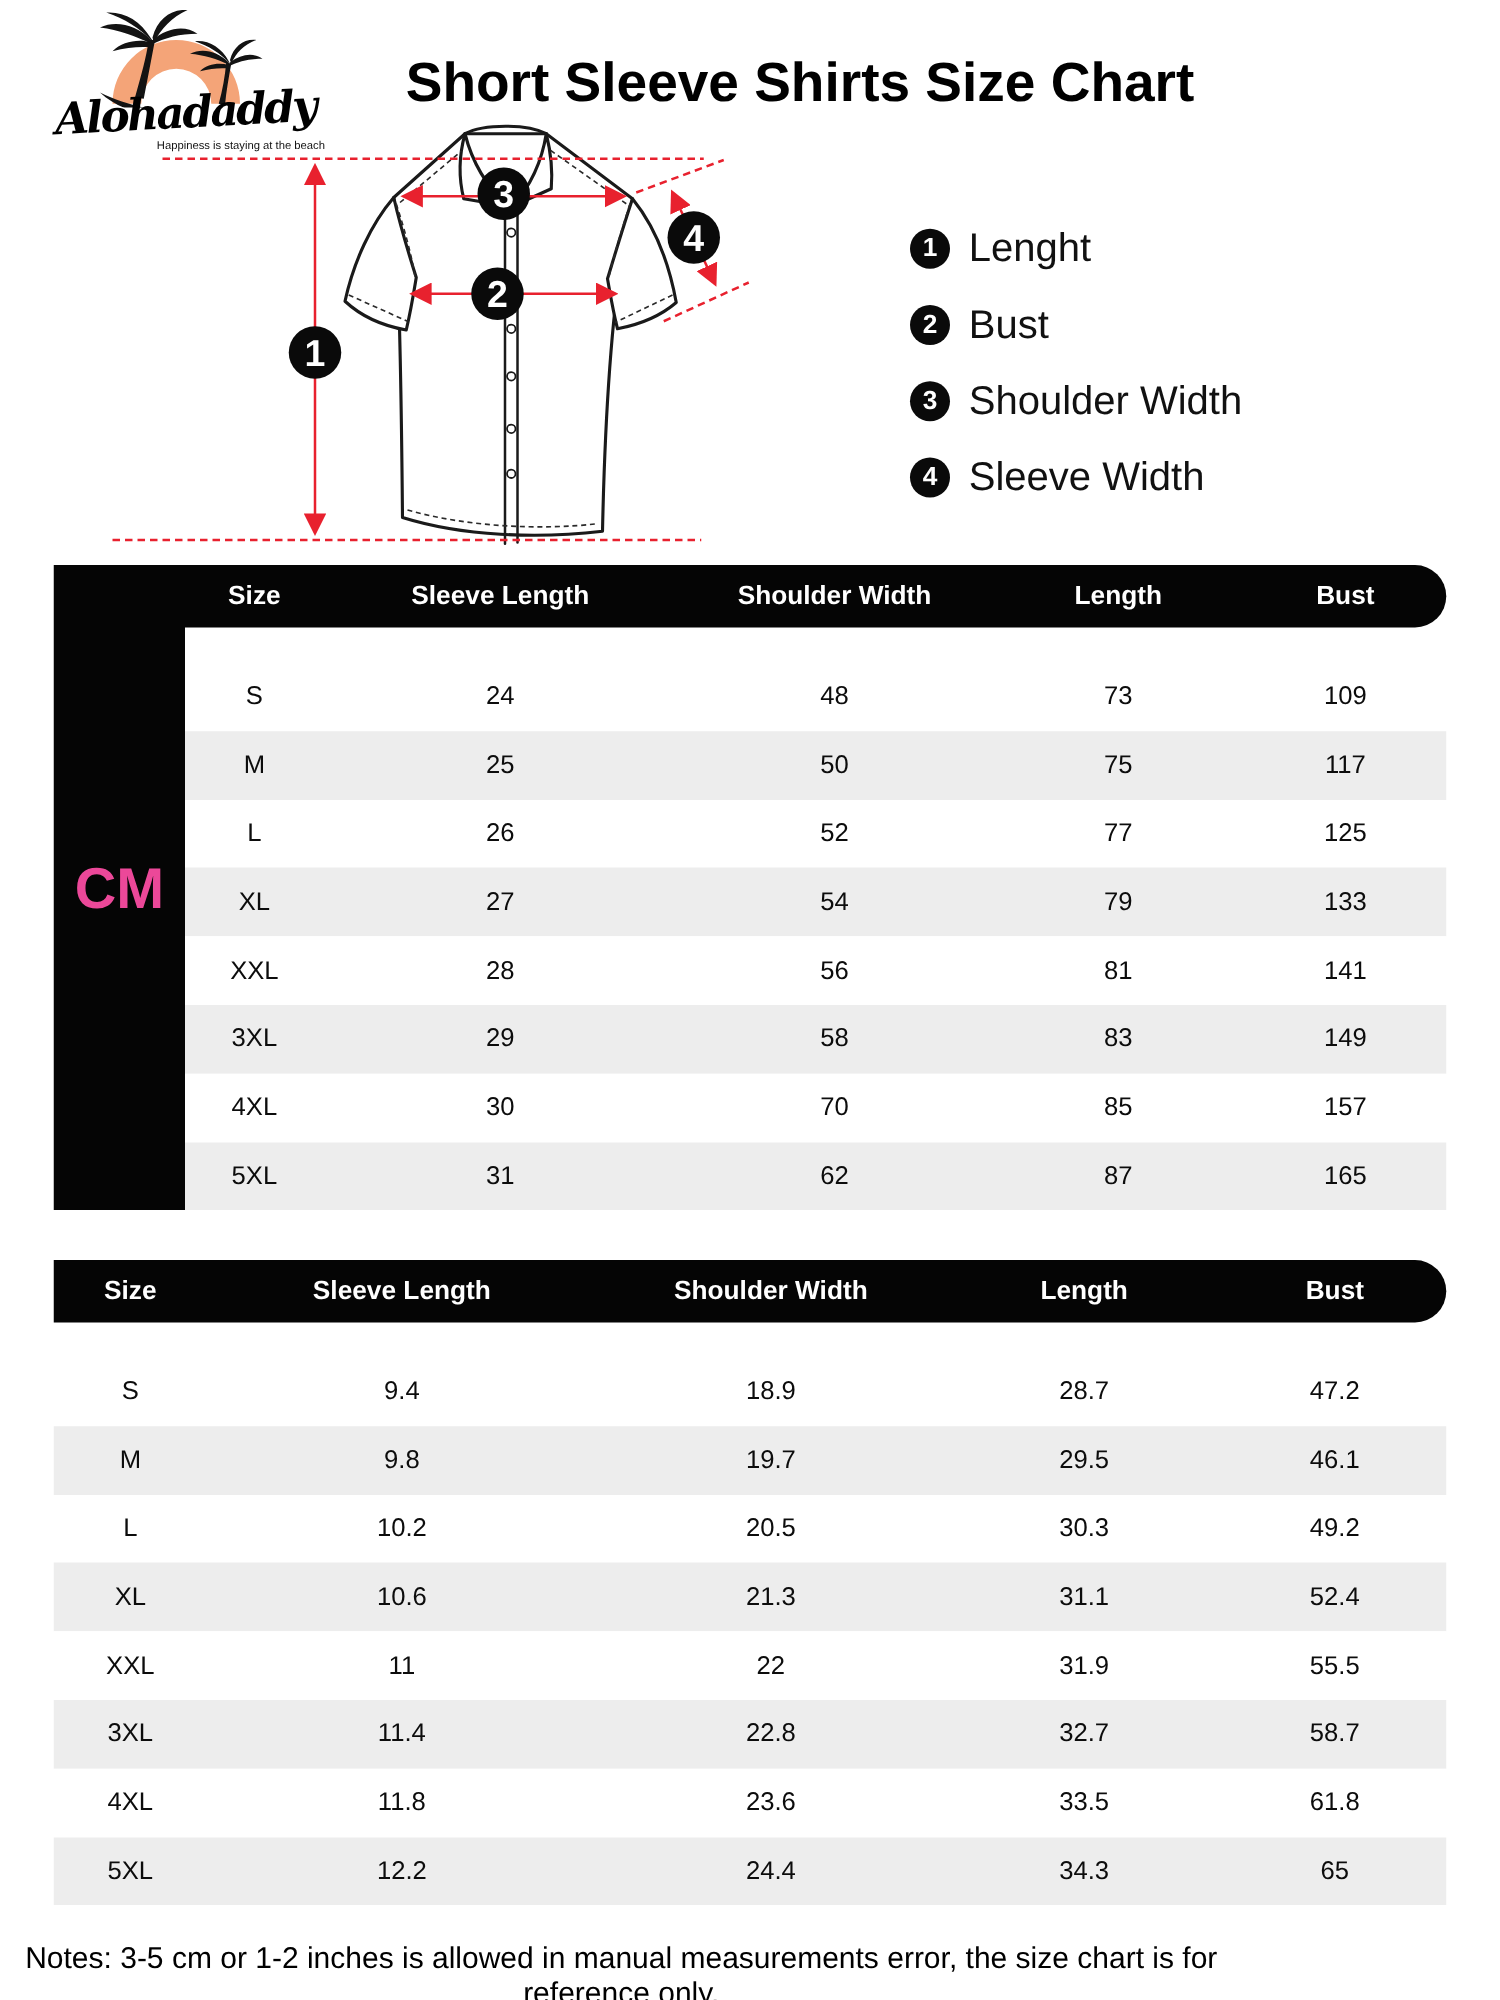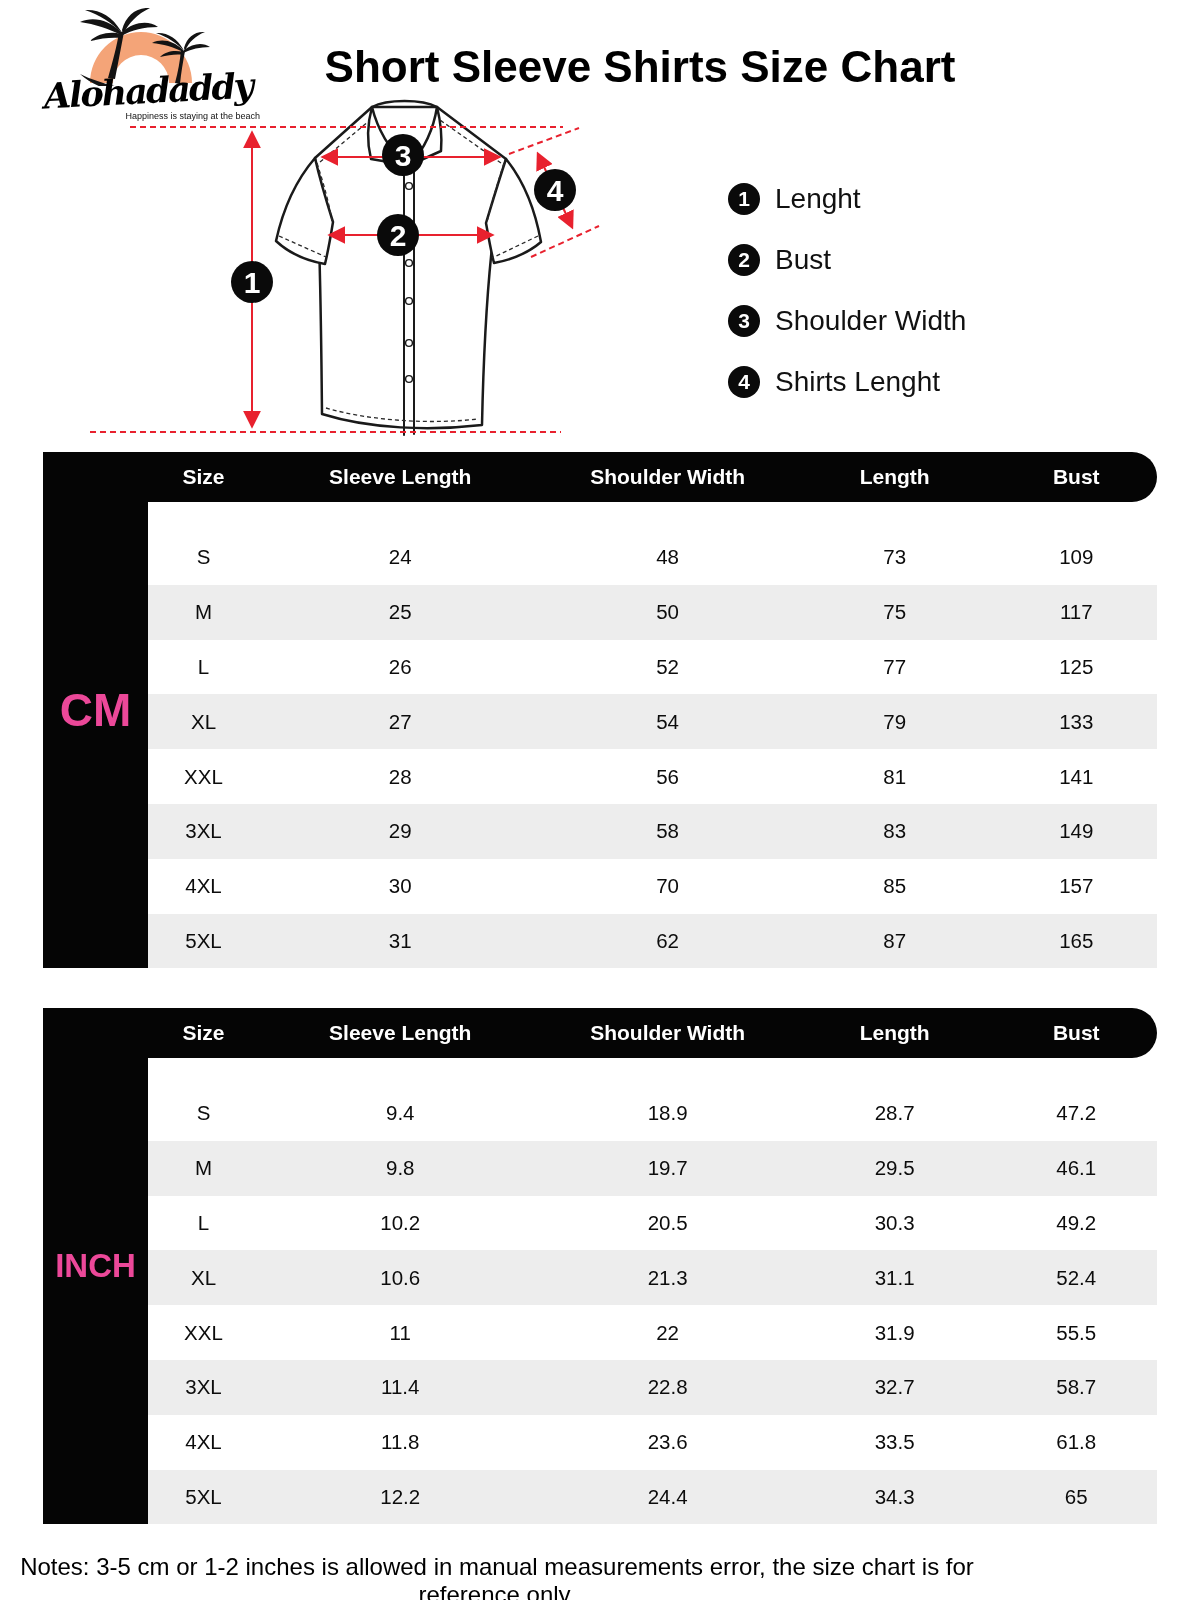--- a/index.html
+++ b/index.html
@@ -28,21 +28,21 @@
   .diagram { position:absolute; left:85px; top:95px; }
 
   
   .legend { position:absolute; left:728px; top:182px; }
   .leg-item { display:flex; align-items:center; height:33px; margin-bottom:28px; }
   .leg-num {
     width:32px; height:32px; border-radius:50%; background:#0a0a0a; color:#fff;
     font-weight:bold; font-size:21px; display:flex; align-items:center;
     justify-content:center; margin-right:15px; flex:0 0 32px;
   }
-  .leg-label { font-size:28px; color:#111; }
+  .leg-label { font-size:32px; color:#111; }
 
   
   .size-table { position:absolute; left:43px; width:1114px; display:flex; }
   .size-table .side {
     width:105px; background:#050505; color:#ec4899; font-weight:bold;
     display:flex; align-items:center; justify-content:center;
   }
   .size-table.cm .side   { font-size:46px; }
   .size-table.inch .side { font-size:33px; }
   .size-table .main { flex:1; display:flex; flex-direction:column;gap:28px; }
@@ -172,21 +172,21 @@
   <div class="leg-item">
     <span class="leg-num">2</span>
     <span class="leg-label">Bust</span>
   </div>
   <div class="leg-item">
     <span class="leg-num">3</span>
     <span class="leg-label">Shoulder Width</span>
   </div>
   <div class="leg-item">
     <span class="leg-num">4</span>
-    <span class="leg-label">Shirts Lenght</span>
+    <span class="leg-label">Sleeve Width</span>
   </div>
 </div>
 
 <section class="size-table cm" style="top:452px">
   <div class="side">
     <span>CM</span>
   </div>
   <div class="main">
     <div class="thead">
         <div class="th">Size</div>
@@ -250,23 +250,20 @@
           <div class="td">31</div>
           <div class="td">62</div>
           <div class="td">87</div>
           <div class="td">165</div>
         </div>
       </div>
   </div>
 </section>
 
 <section class="size-table inch" style="top:1008px">
-  <div class="side">
-    <span>INCH</span>
-  </div>
   <div class="main">
     <div class="thead">
         <div class="th">Size</div>
         <div class="th">Sleeve Length</div>
         <div class="th">Shoulder Width</div>
         <div class="th">Length</div>
         <div class="th">Bust</div>
       </div>
     <div class="tbody">
         <div class="tr">

